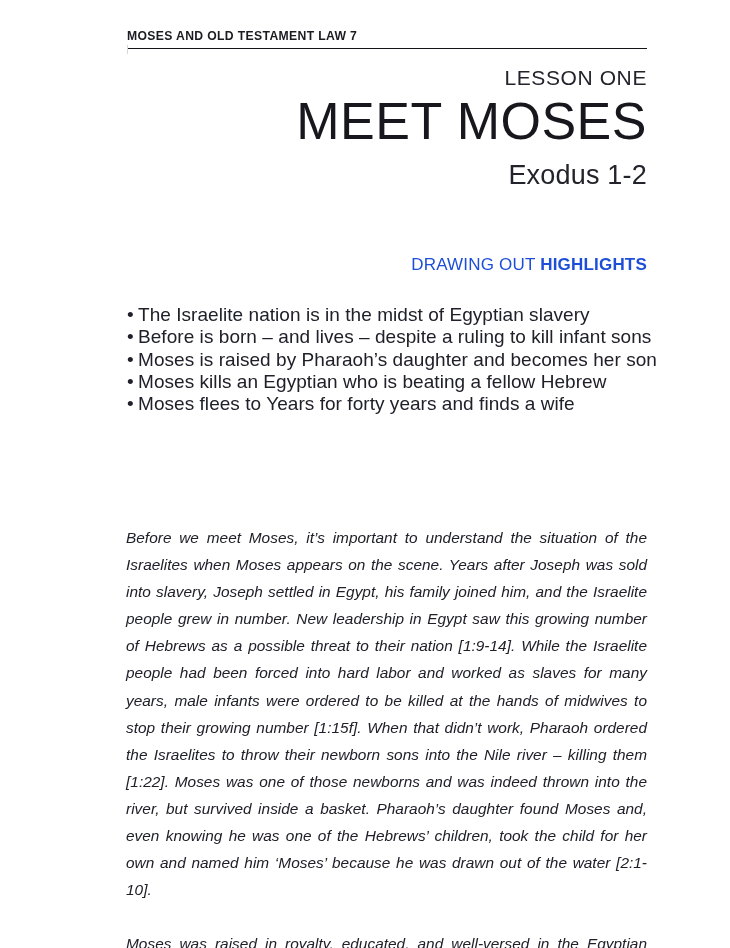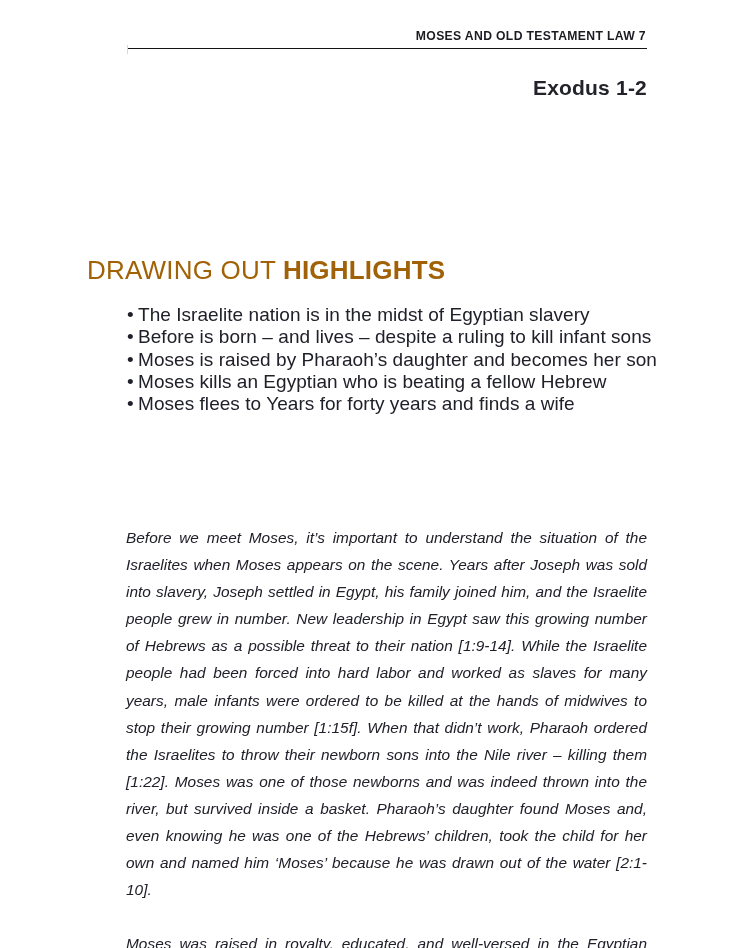--- a/index.html
+++ b/index.html
@@ -25,21 +25,21 @@
 
   
   .running-header {
     position: absolute;
     left: 127px;
     right: 83px;
     top: 30px;
   }
   .running-header-text {
     display: block;
-    text-align: right;
+    text-align: left;
     font-size: 12.2px;
     font-weight: bold;
     letter-spacing: 0.35px;
     color: #1b1b22;
     line-height: 1.1;
     padding-right: 1px;
   }
   .header-rule {
     margin-top: 5px;
     height: 0;
@@ -75,38 +75,38 @@
     display: block;
     font-size: 52px;
     font-weight: 300;
     letter-spacing: 0.5px;
     color: #17171d;
     line-height: 1.12;
     margin-top: 2px;
   }
   .lesson-reference {
     display: block;
-    font-size: 21px;
-    font-weight: 700;
+    font-size: 27px;
+    font-weight: 400;
     letter-spacing: 0.2px;
     color: #23232b;
     line-height: 1.2;
     margin-top: 9px;
     text-align: right;
   }
 
   
   .section-heading {
     position: absolute;
     right: 83px;
-    text-align: left;
+    text-align: right;
     width: 560px;
-    font-size: 26px;
+    font-size: 17px;
     line-height: 1.2;
-    color: #a16207;
+    color: #1d4ed8;
   }
   .section-heading .hd-light {
     font-weight: 300;
     letter-spacing: 0.2px;
   }
   .section-heading .hd-strong {
     font-weight: bold;
     letter-spacing: 0.2px;
   }
   #heading-highlights { top: 255px; }
@@ -164,20 +164,22 @@
 <div class="page">
 
   <div class="running-header">
     <span class="running-header-text">MOSES AND OLD TESTAMENT LAW 7</span>
     <div class="header-rule">
       <span class="header-rule-cap"></span>
     </div>
   </div>
 
   <div class="title-block">
+    <span class="lesson-label">LESSON ONE</span>
+    <span class="lesson-title">MEET MOSES</span>
     <span class="lesson-reference">Exodus 1-2</span>
   </div>
 
   <div class="section-heading" id="heading-highlights">
     <span class="hd-light">DRAWING OUT </span><span class="hd-strong">HIGHLIGHTS</span>
   </div>
 
   <ul class="highlights-list">
     <li class="highlight-item">
       <span class="bullet-glyph">•</span><span>The Israelite nation is in the midst of Egyptian slavery</span>

